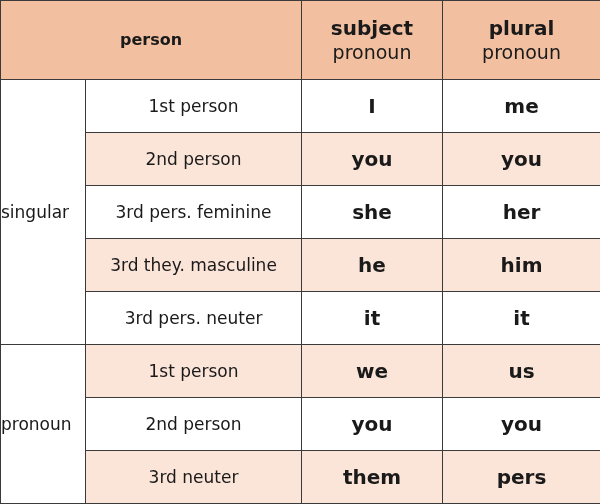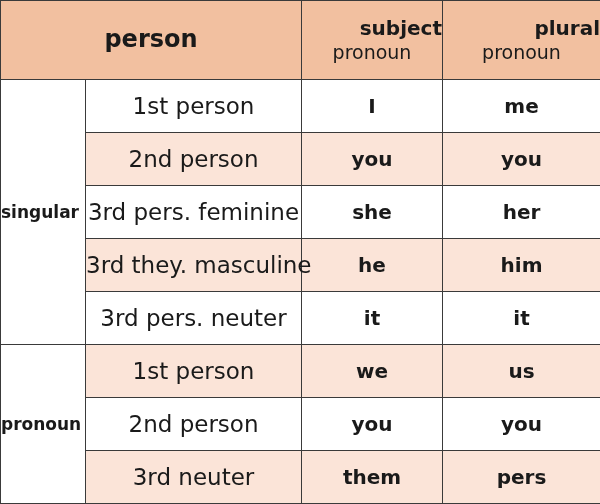--- a/index.html
+++ b/index.html
@@ -42,49 +42,48 @@
   
   thead tr { height: 79px; }
   thead th {
     background: #f2c0a0;
     text-align: center;
     font-weight: bold;
     font-size: 20px;
     line-height: 1.22;
   }
   thead th.header-person {
-    font-size: 24px;
+    font-size: 16px;
   }
   .hdr-main {
     display: block;
     font-weight: bold;
-    text-align: right;
   }
   .hdr-sub {
     display: block;
     font-weight: normal;
     font-size: 19px;
   }
 
   
   tbody tr { height: 53px; }
 
   td.cell-number {
     background: #ffffff;
     text-align: left;
     padding-left: 8px;
     font-size: 17px;
-    font-weight: bold;
+    font-weight: normal;
     white-space: nowrap;
     margin-top: 39px;
   }
 
   td.cell-person {
     text-align: center;
-    font-size: 23px;
+    font-size: 17px;
     font-weight: normal;
     white-space: nowrap;
     margin-top: 40px;
   }
 
   td.cell-pronoun {
     text-align: center;
     font-size: 20px;
     font-weight: bold;
     white-space: nowrap;

